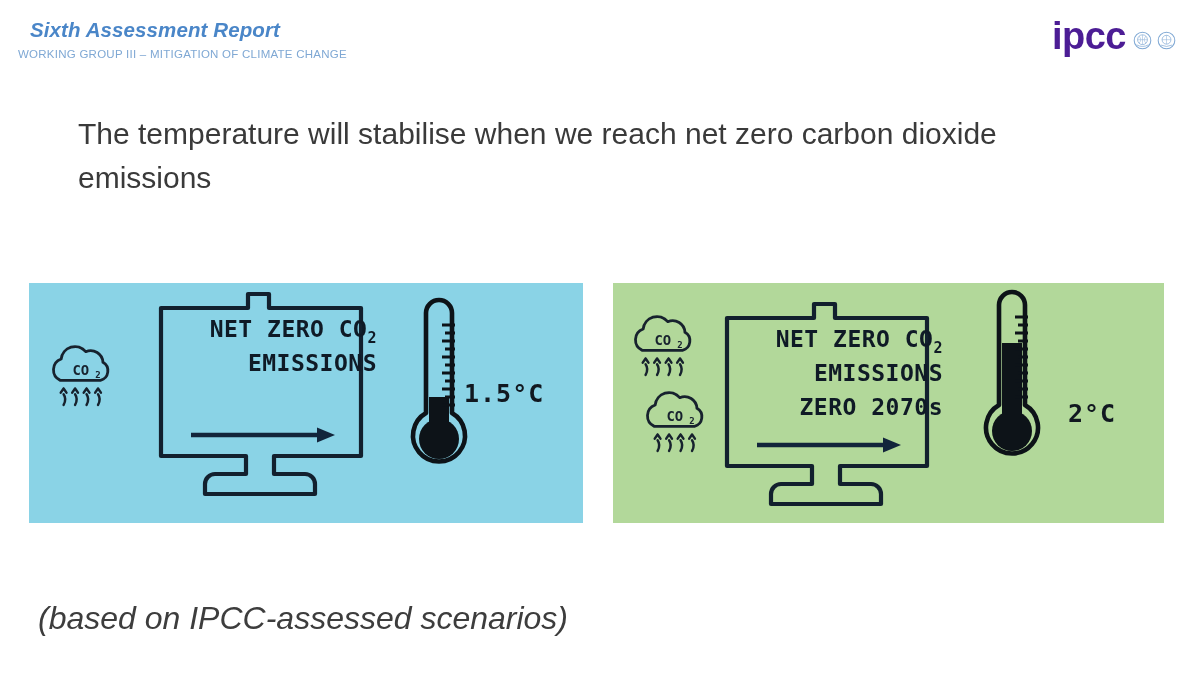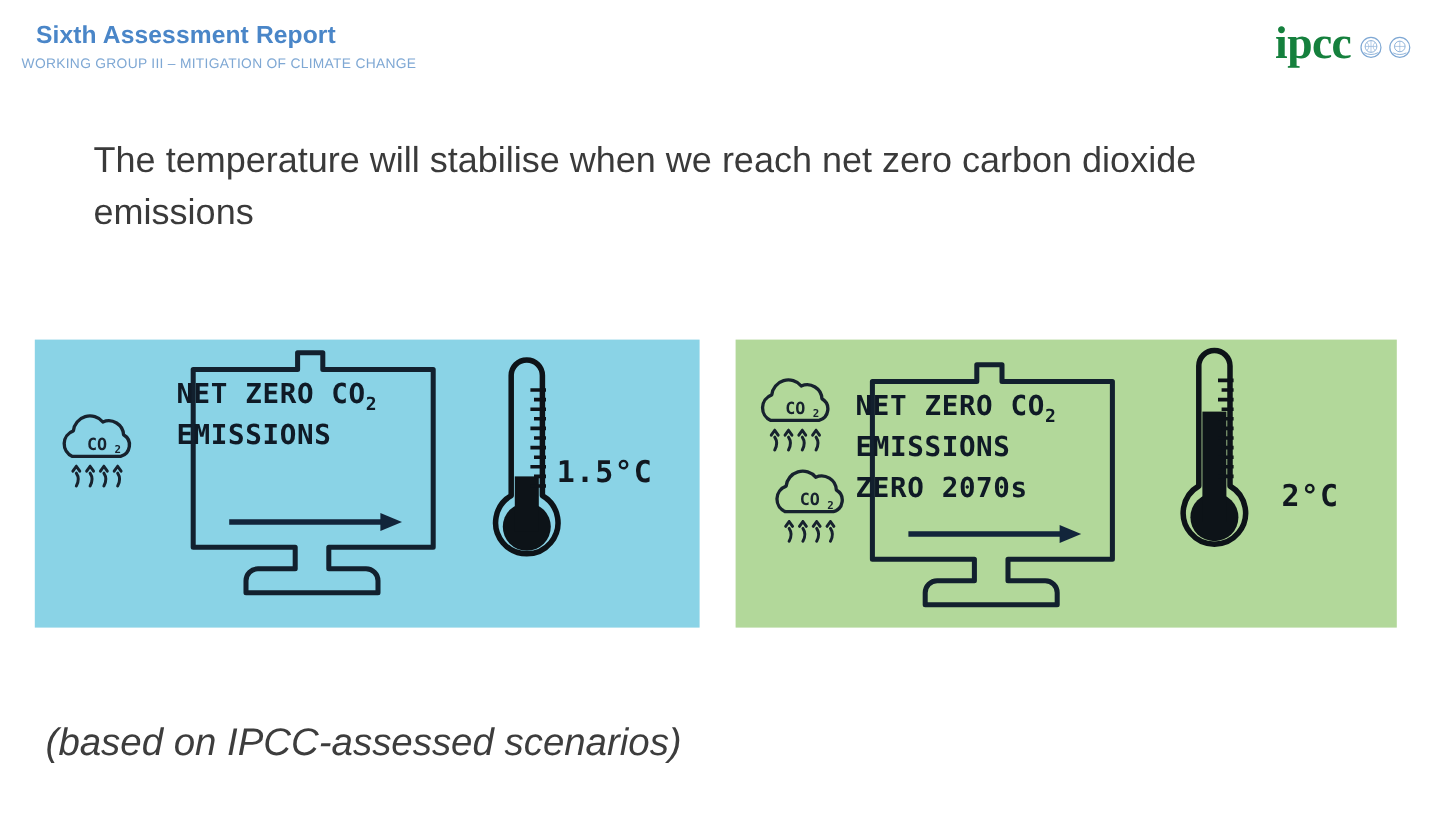--- a/index.html
+++ b/index.html
@@ -24,20 +24,21 @@
   }
   .hdr-title {
     position: absolute;
     left: 30px;
     top: 18px;
     font-size: 20.5px;
     font-weight: bold;
     color: #4a86c8;
     letter-spacing: 0.1px;
     white-space: nowrap;
+    font-style: italic;
   }
   .hdr-sub {
     position: absolute;
     left: 18px;
     top: 48px;
     font-size: 11.5px;
     color: #7fa8d4;
     letter-spacing: 0.25px;
     white-space: nowrap;
   }
@@ -45,24 +46,24 @@
     position: absolute;
     right: 24px;
     top: 18px;
     display: flex;
     align-items: center;
     gap: 7px;
   }
   .logo-ipcc {
     font-size: 38px;
     font-weight: 600;
-    color: #15803d;
+    color: #4c1d95;
     line-height: 36px;
     letter-spacing: -0.5px;
-    font-family: Liberation Serif, serif;
+    font-family: Liberation Sans, sans-serif;
   }
   .logo-marks {
     display: flex;
     gap: 5px;
     align-items: center;
     padding-top: 12px;
   }
 
   
   .headline {
@@ -101,21 +102,21 @@
     font-weight: bold;
     font-size: 25px;
     color: #111820;
     letter-spacing: 1px;
     white-space: nowrap;
   }
 
   .screen-text {
     position: absolute;
     left: 0; right: 0;
-    text-align: left;
+    text-align: right;
     font-family: "DejaVu Sans Mono", monospace;
     font-weight: bold;
     color: #0f1a26;
     white-space: nowrap;
   }
 
   
   .caption {
     position: absolute;
     left: 38px;

